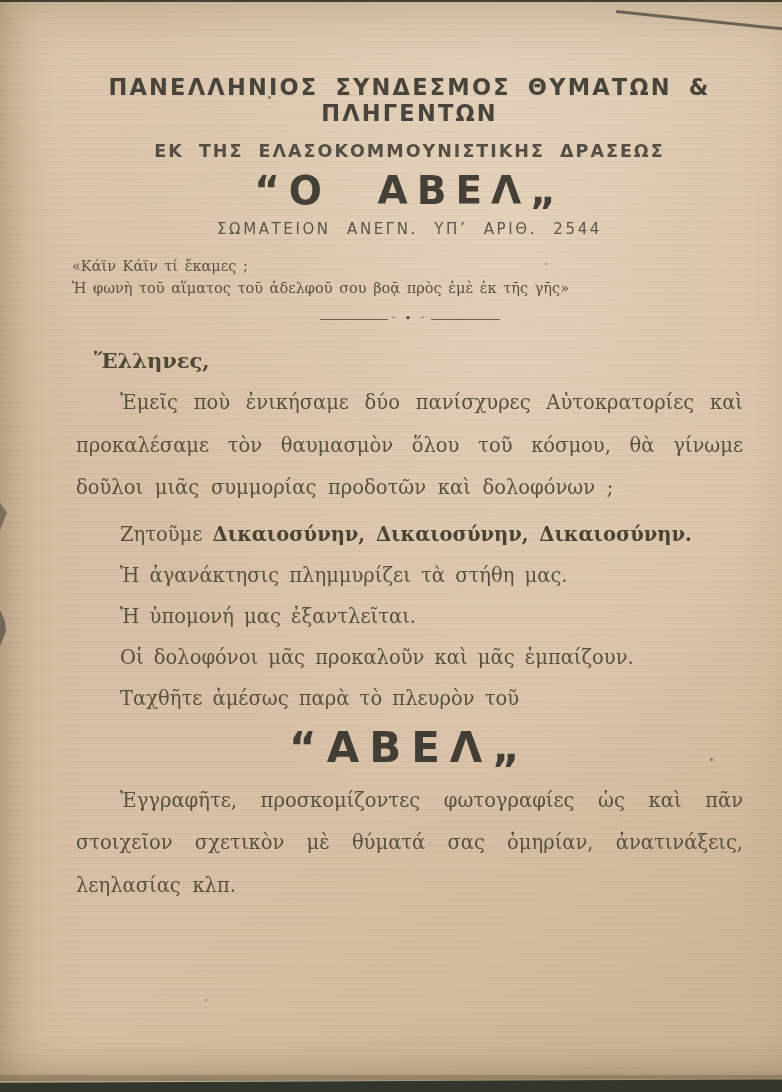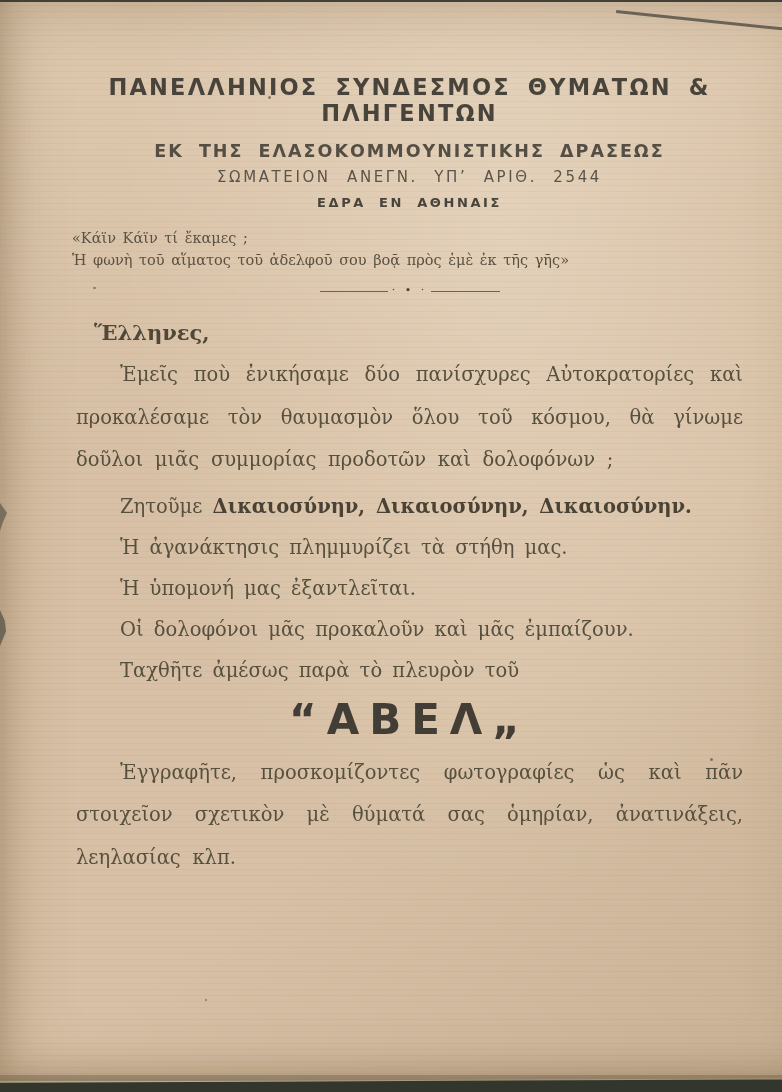--- a/index.html
+++ b/index.html
@@ -76,22 +76,22 @@
 </head>
 <body>
 
 <div class="page">
 
   <div class="content">
 
     <div class="hdr">
       <div class="hdr-line1">ΠΑΝΕΛΛΗΝΙΟΣ ΣΥΝΔΕΣΜΟΣ ΘΥΜΑΤΩΝ &amp; ΠΛΗΓΕΝΤΩΝ</div>
       <div class="hdr-line2">ΕΚ ΤΗΣ ΕΛΑΣΟΚΟΜΜΟΥΝΙΣΤΙΚΗΣ ΔΡΑΣΕΩΣ</div>
+      <div class="hdr-title">“Ο ΑΒΕΛ„</div>
       <div class="hdr-reg">ΣΩΜΑΤΕΙΟΝ ΑΝΕΓΝ. ΥΠ’ ΑΡΙΘ. 2544</div>
-      <div class="hdr-seat">ΕΔΡΑ ΕΝ ΑΘΗΝΑΙΣ</div>
     </div>
 
     <div class="epigraph">
       <div>«Κάϊν Κάϊν τί ἔκαμες ;</div>
       <div>Ἡ φωνὴ τοῦ αἵματος τοῦ ἀδελφοῦ σου βοᾷ πρὸς ἐμὲ ἐκ τῆς γῆς»</div>
     </div>
 
     <div class="divider">
       <span class="rule"></span>
       <span class="orn">· • ·</span>

